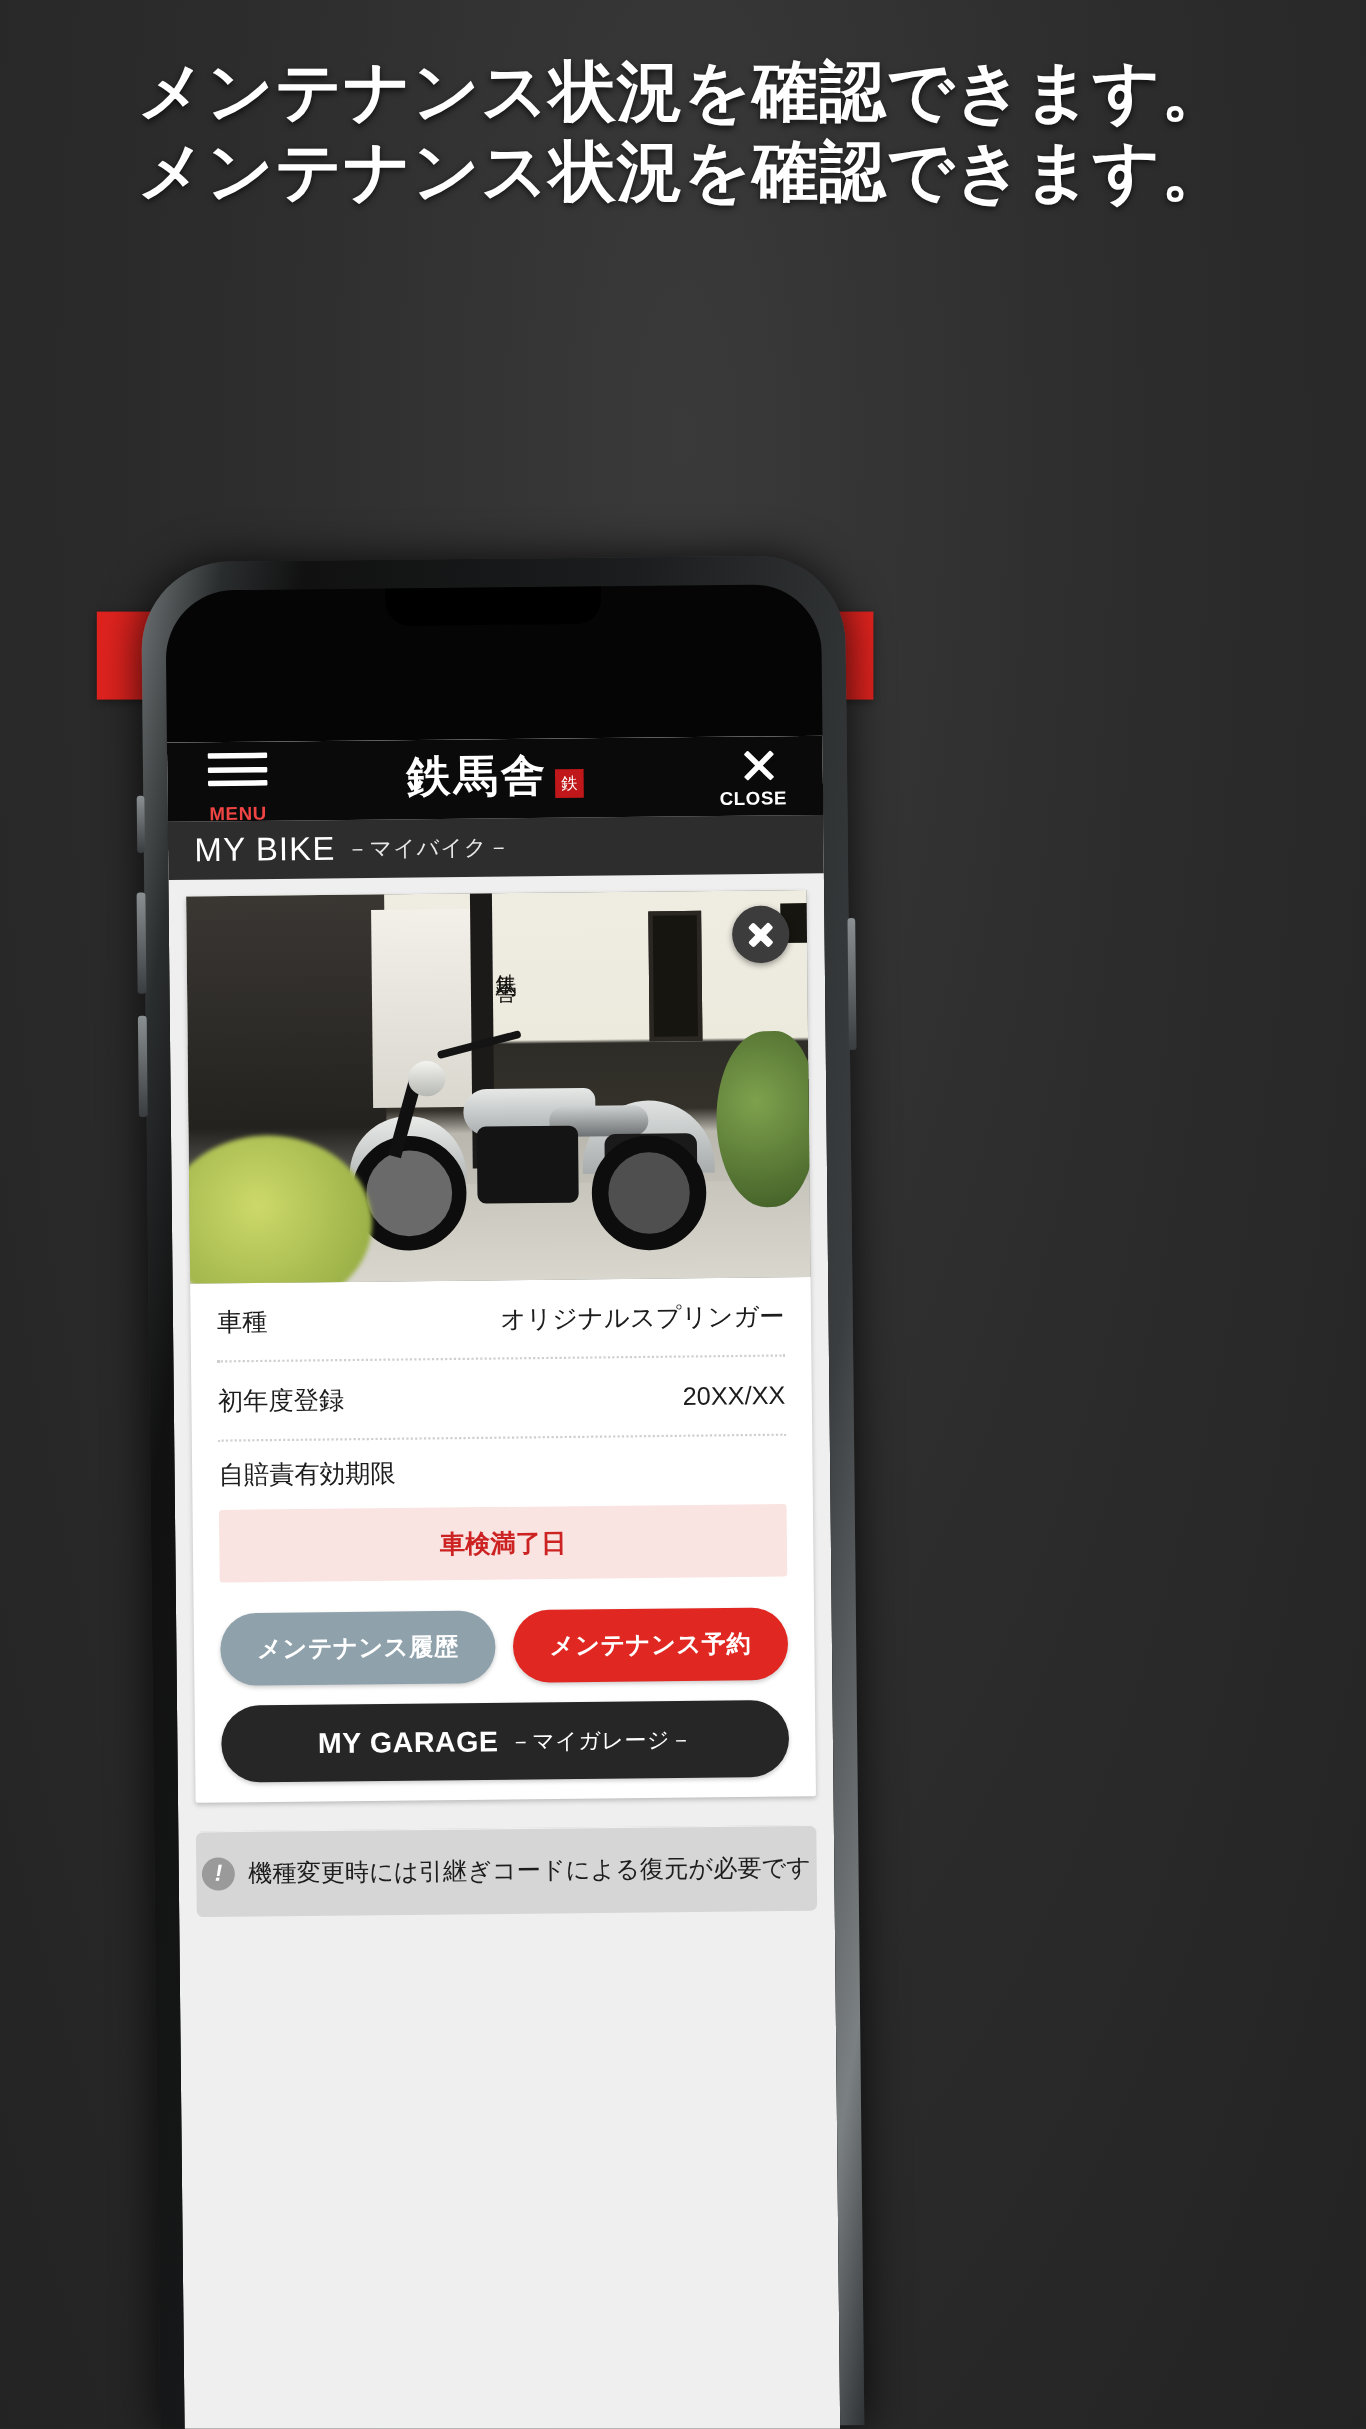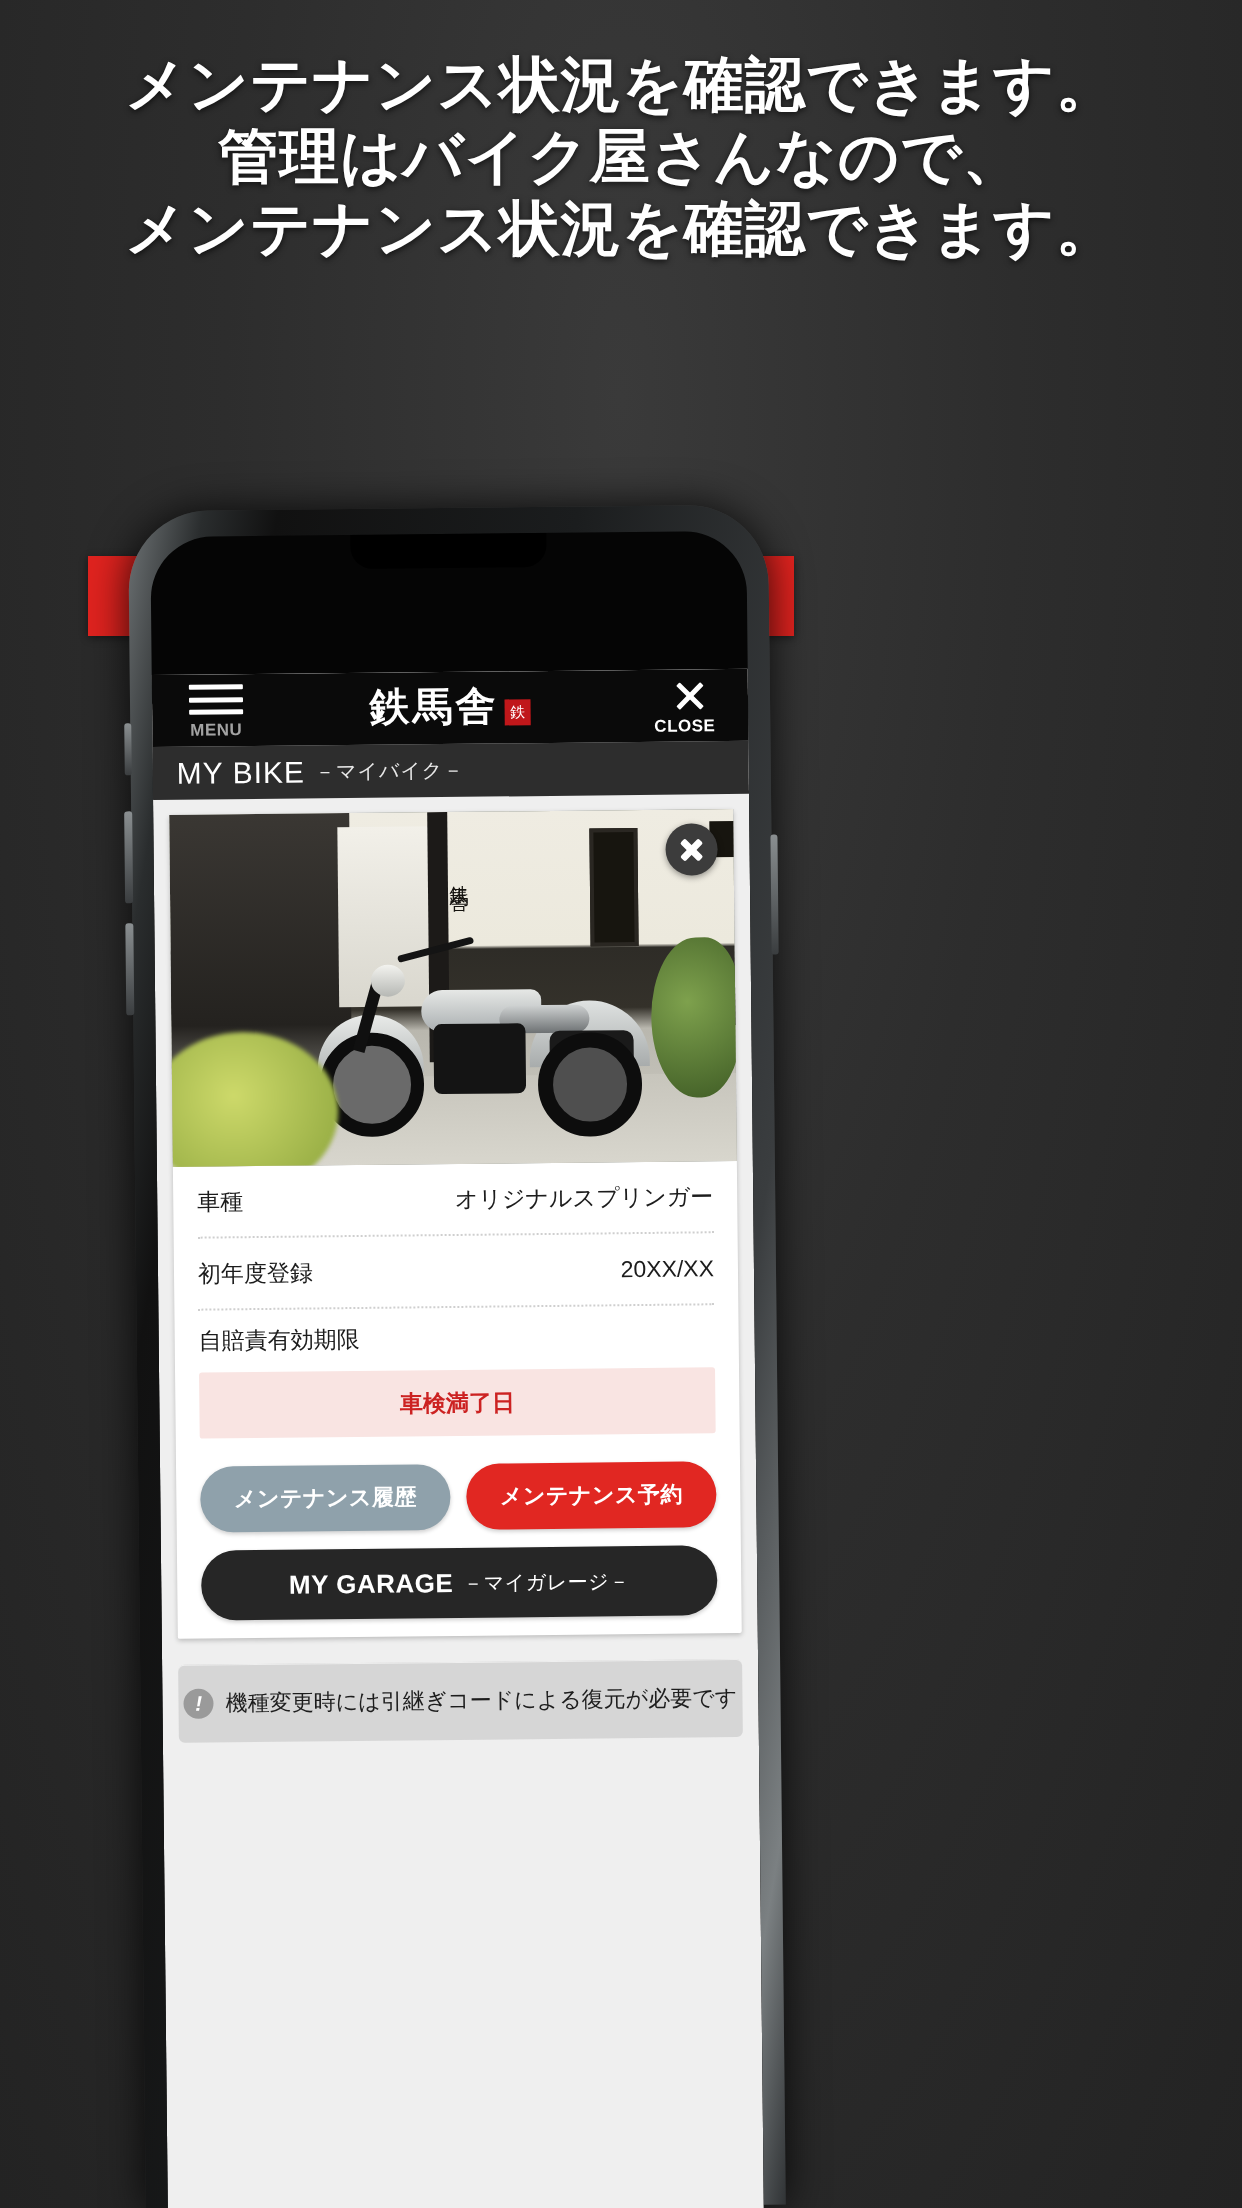--- a/index.html
+++ b/index.html
@@ -71,21 +71,21 @@
     background:#efefef;overflow:hidden;
   }
 
   .appbar{
     height:72px;background:#0a0a0a;position:relative;
     display:flex;align-items:center;
   }
   .menu-btn{position:absolute;left:24px;top:10px;width:80px;text-align:center;}
   .burger{width:54px;height:30px;margin:0 auto;display:flex;flex-direction:column;justify-content:space-between;}
   .burger i{display:block;height:5px;background:#fff;border-radius:1px;}
-  .menu-lbl{color:#a3a3a3;font-size:17px;font-weight:700;letter-spacing:.5px;margin-top:6px;}
+  .menu-lbl{color:#ef4444;font-size:17px;font-weight:700;letter-spacing:.5px;margin-top:16px;}
 
   .logo{position:absolute;left:50%;transform:translateX(-50%);top:8px;display:flex;align-items:flex-end;gap:6px;}
   .logo-text{color:#fff;font-family:"DejaVu Serif","Liberation Serif",serif;font-size:40px;font-weight:700;letter-spacing:3px;line-height:52px;}
   .seal{width:26px;height:26px;background:#c0171a;color:#fff;font-size:15px;line-height:26px;text-align:center;margin-bottom:6px;font-family:"DejaVu Serif",serif;}
 
   .close-btn{position:absolute;right:22px;top:10px;width:72px;text-align:left;}
   .x-glyph{position:relative;width:34px;height:34px;margin:0 auto;}
   .x-glyph i{position:absolute;left:0;top:14px;width:34px;height:5px;background:#fff;border-radius:1px;}
   .x-glyph i:first-child{transform:rotate(45deg);}
   .x-glyph i:last-child{transform:rotate(-45deg);}
@@ -183,21 +183,20 @@
   }
   .notice .tx{font-size:22px;color:#1d1d1d;}
 </style>
 </head>
 <body>
 
 <div class="page">
 
   <div class="headline">
     <div>メンテナンス状況を確認できます。</div>
-    <div>管理はバイク屋さんなので、</div>
     <div>メンテナンス状況を確認できます。</div>
   </div>
 
   <div class="redbar">
     <span>MY BIKE－マイバイク－</span>
   </div>
 
   <div class="phone">
     <div class="side-btn sb1"></div>
     <div class="side-btn sb2"></div>

